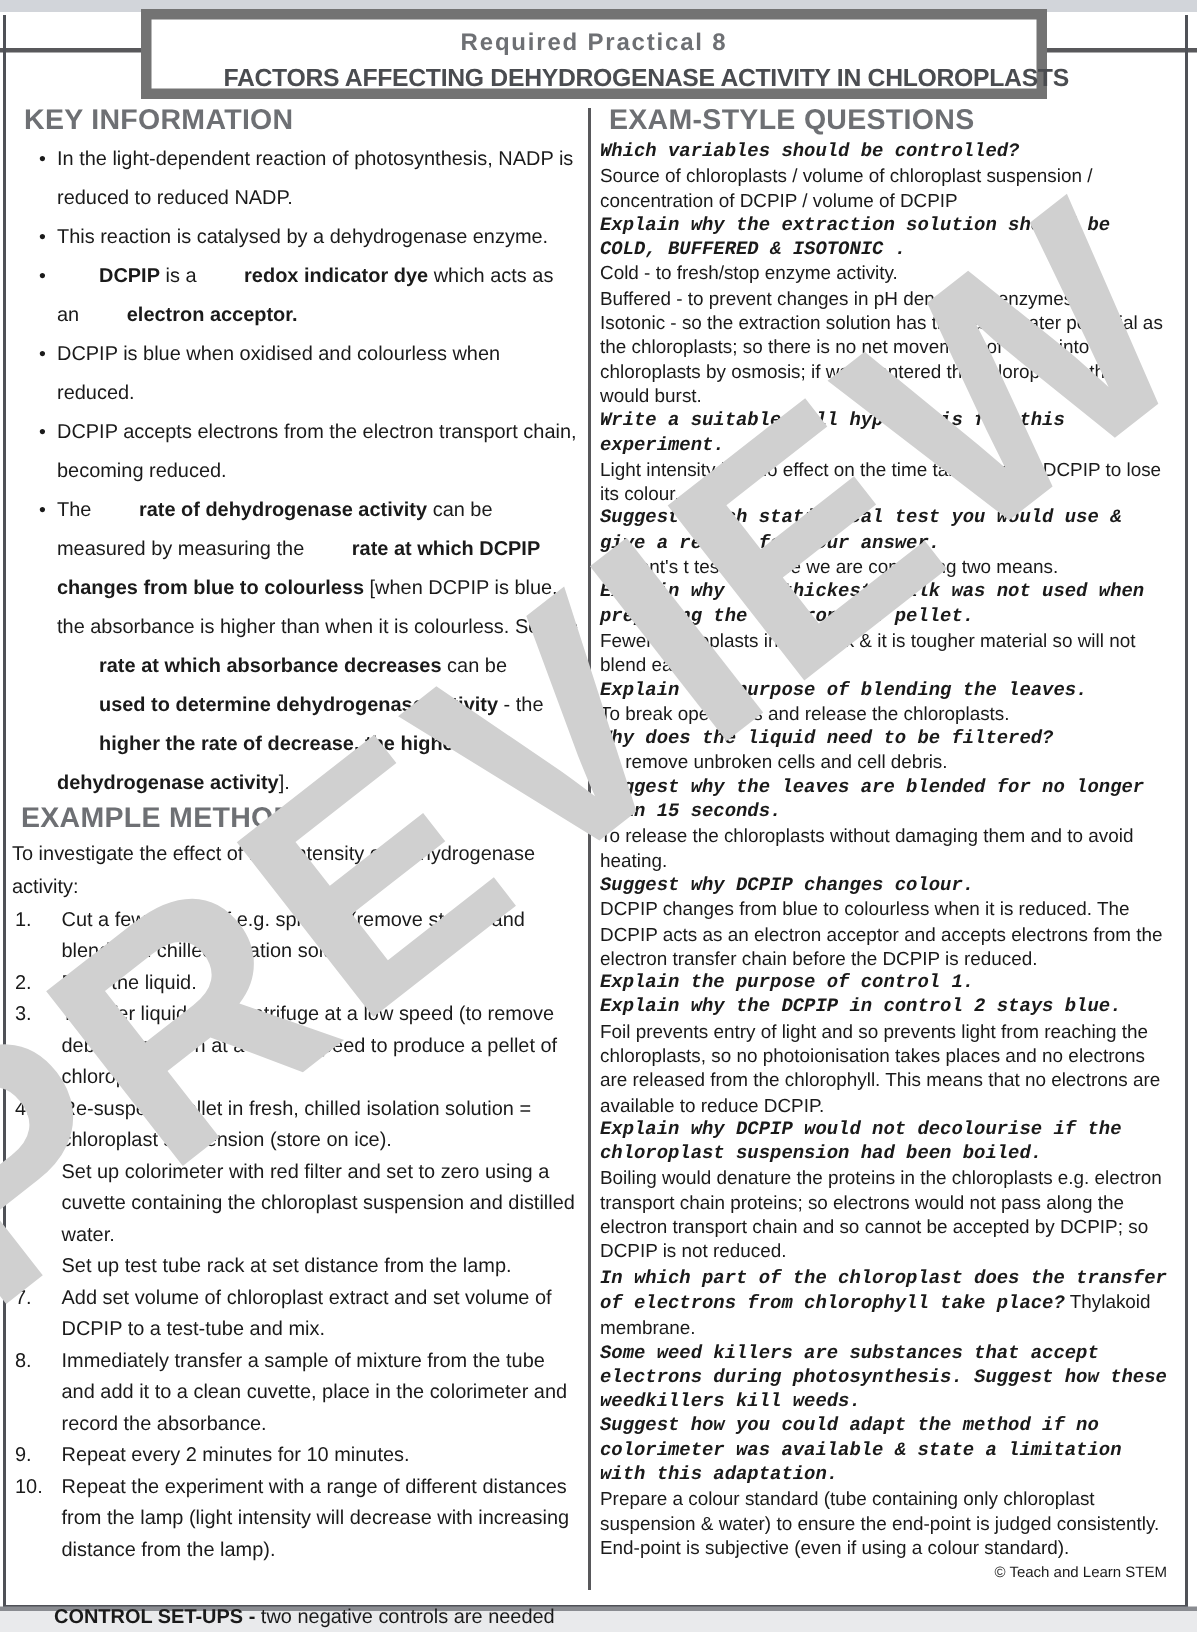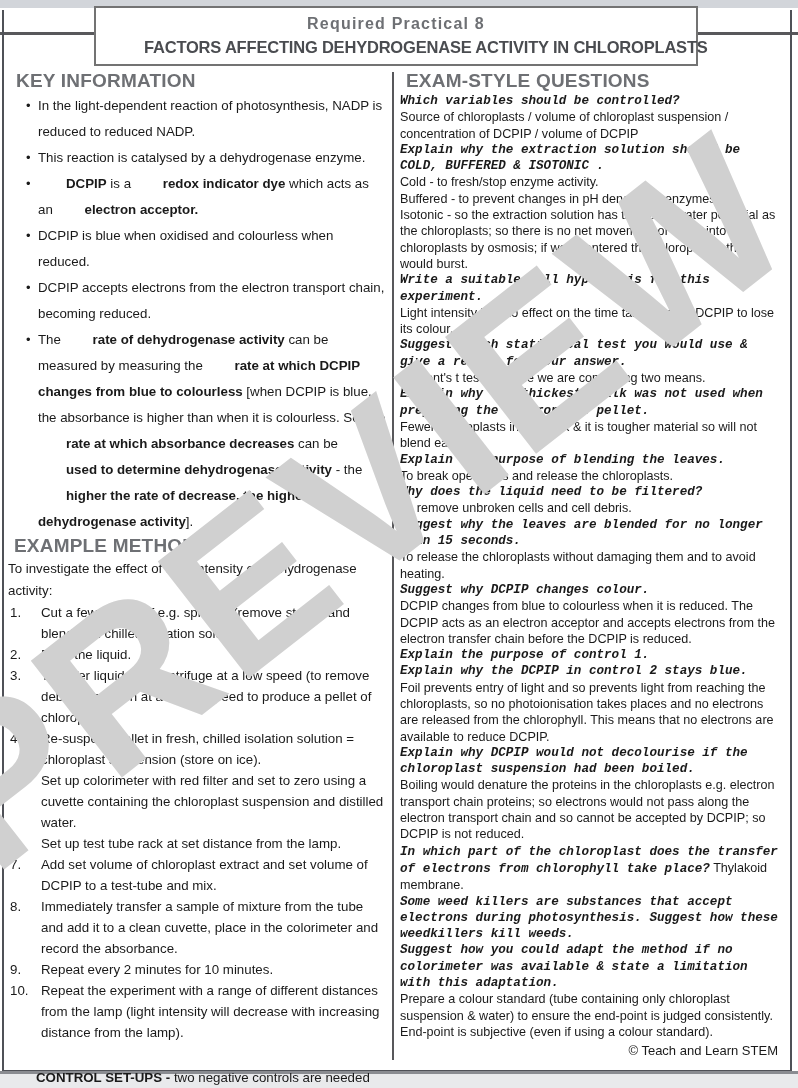--- a/index.html
+++ b/index.html
@@ -51,21 +51,21 @@
     border-top: none;
     box-sizing: border-box;
   }
 
   
   .title-box {
     position: absolute;
     left: 94px; top: 6px;
     width: 604px; height: 60px;
     background: #ffffff;
-    border: 2px solid #737373;
+    border: 7px solid #737373;
     box-sizing: border-box;
     text-align: center;
     z-index: 6;
     padding-top: 6px;
   }
   .title-sub {
     font-size: 16px;
     font-weight: bold;
     color: #6e7074;
     letter-spacing: 1.2px;
@@ -193,21 +193,21 @@
   }
   .a {
     font-weight: normal;
     font-style: normal;
   }
   .qa p {
     margin: 0;
   }
   .credit {
     text-align: right;
-    font-size: 13px;
+    font-size: 10px;
     color: #1a1a1a;
     margin-top: 3px;
     padding-right: 2px;
   }
 
   
   .watermark {
     position: absolute;
     left: 0; top: 0;
     width: 798px; height: 1088px;

